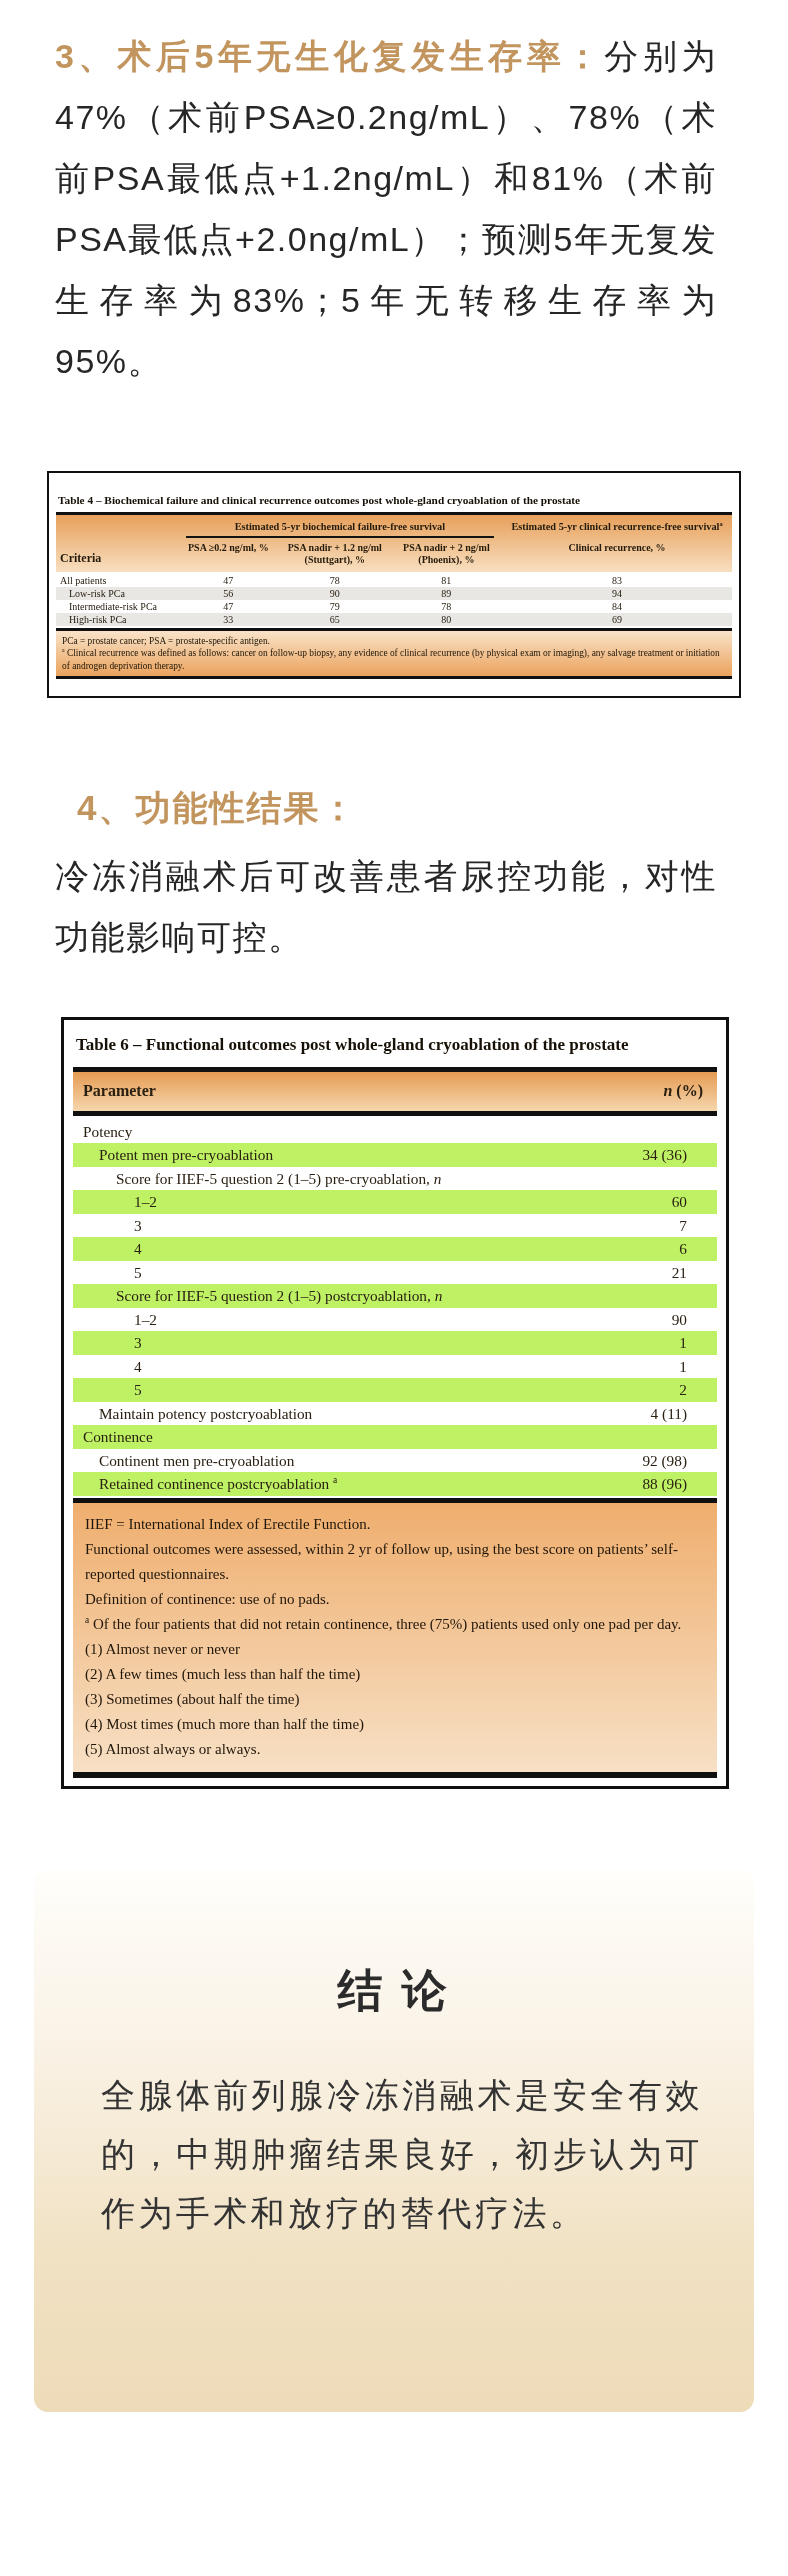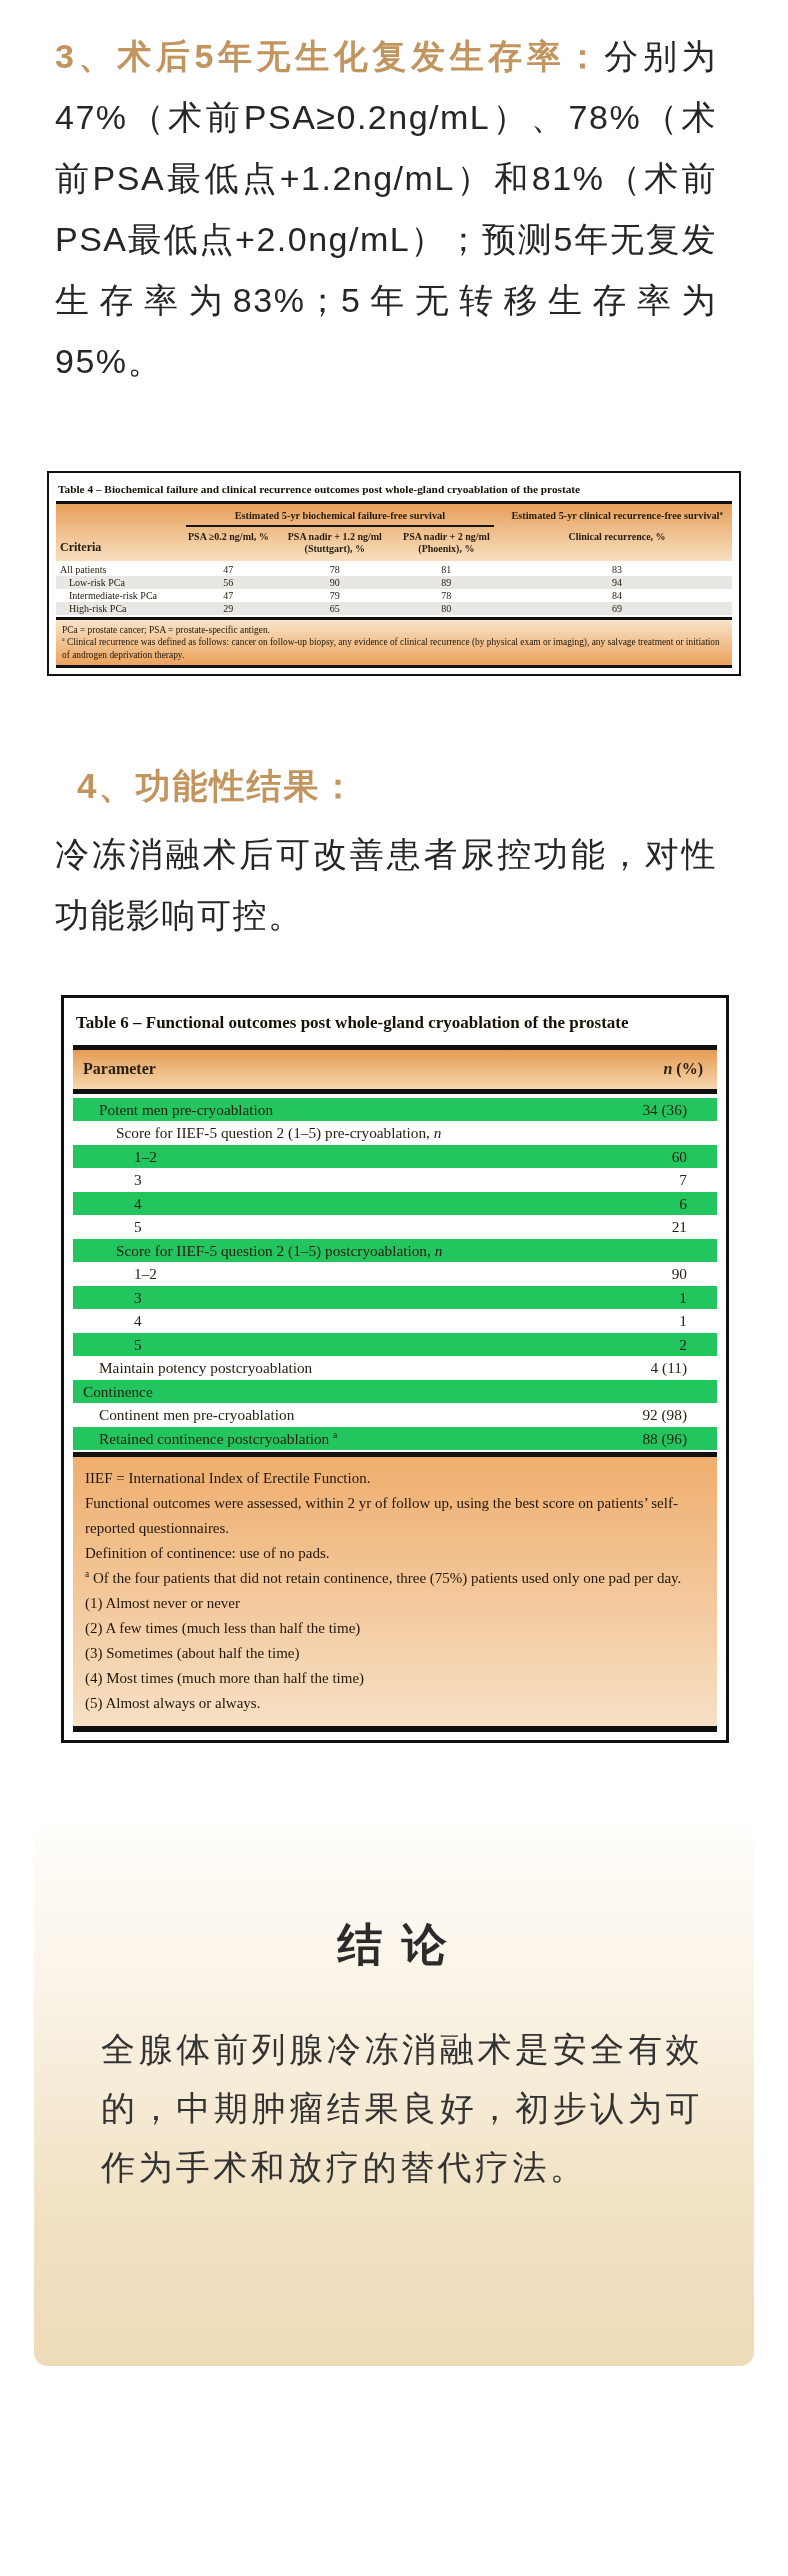--- a/index.html
+++ b/index.html
@@ -8,21 +8,21 @@
 
   
   .para{font-size:34px;line-height:61px;color:#262626;text-align:justify;letter-spacing:1.5px;}
   .p1{margin:0 55px;padding-top:26px;}
   .accent{color:#c2945e;font-weight:bold;}
   .sec-heading{margin:87px 77px 0;font-size:35px;line-height:45px;color:#c2945e;font-weight:bold;letter-spacing:2px;}
   .p2{margin:16px 55px 0;}
 
   
   .tbl4{margin:79px 0 0 47px;width:694px;box-sizing:border-box;border:2px solid #101010;background:#fff;
-        padding:6px 7px;font-family:"Liberation Serif",serif;color:#241b0c;}
+        padding:17px 7px;font-family:"Liberation Serif",serif;color:#241b0c;}
   .tbl4-title{font-size:11.3px;font-weight:bold;line-height:14px;padding:3px 2px 5px;color:#161006;}
   .t4grid{display:grid;grid-template-columns:18% 15% 16.5% 16.5% 34%;}
   .tbl4-head{background:linear-gradient(180deg,#e7a05b 0%,#f8dfc0 100%);border-top:3px solid #101010;padding-top:5px;}
   .t4-group-bio{grid-column:2/5;grid-row:1;text-align:center;font-weight:bold;font-size:10.3px;line-height:13px;
                 border-bottom:2px solid #141414;padding-bottom:3px;margin:0 8px;}
   .t4-group-clin{grid-column:5;grid-row:1;text-align:center;font-weight:bold;font-size:10.3px;line-height:13px;}
   .t4-crit{grid-column:1;grid-row:2;align-self:end;font-weight:bold;font-size:12px;padding:0 0 6px 4px;}
   .t4-sub{grid-row:2;font-size:10px;font-weight:bold;text-align:center;line-height:12px;padding:4px 2px 6px;}
   .t4-rows{padding-top:2px;}
   .t4-row{font-size:10px;line-height:13px;}
@@ -39,21 +39,21 @@
   
   .tbl6{margin:49px 0 0 61px;width:668px;box-sizing:border-box;border:3px solid #101010;background:#fff;
         padding:8px 9px;font-family:"Liberation Serif",serif;color:#2a2012;}
   .tbl6-title{font-size:17px;font-weight:bold;line-height:24px;padding:5px 3px 10px;color:#171007;}
   .tbl6-head{border-top:5px solid #101010;border-bottom:5px solid #101010;
              background:linear-gradient(180deg,#e59b53 0%,#f6d7ae 100%);
              display:flex;justify-content:space-between;align-items:center;height:39px;
              font-weight:bold;font-size:16px;padding:0 14px 0 10px;}
   .t6-rows{padding-top:4px;}
   .t6-row{display:flex;justify-content:space-between;align-items:center;height:23.5px;font-size:15.3px;}
-  .t6-row.shaded{background:#22c55e;}
+  .t6-row.shaded{background:#bef264;}
   .t6-lab{white-space:nowrap;}
   .t6-val{padding-right:30px;}
   .tbl6-foot{margin-top:2px;border-top:5px solid #101010;border-bottom:6px solid #101010;
              background:linear-gradient(180deg,#efae6e 0%,#f7e0c5 100%);
              padding:9px 12px 10px;color:#20160a;}
   .tbl6-foot .fn{margin:0;font-size:15px;line-height:25px;}
 
   
   .conclusion{margin:81px 34px 0 34px;width:720px;height:542px;box-sizing:border-box;border-radius:14px;
               background:linear-gradient(180deg,#fffefb 0%,#faf3e7 30%,#f1e2c4 70%,#eedbb8 100%);
@@ -98,21 +98,21 @@
         </div>
         <div class="t4grid t4-row ind">
           <div class="lab">Intermediate-risk PCa</div>
           <div class="t4-val">47</div>
           <div class="t4-val">79</div>
           <div class="t4-val">78</div>
           <div class="t4-val">84</div>
         </div>
         <div class="t4grid t4-row shaded ind">
           <div class="lab">High-risk PCa</div>
-          <div class="t4-val">29</div>
+          <div class="t4-val">33</div>
           <div class="t4-val">65</div>
           <div class="t4-val">80</div>
           <div class="t4-val">69</div>
         </div>
       </div>
     <div class="tbl4-foot">
         <div class="t4-fn">PCa = prostate cancer; PSA = prostate-specific antigen.</div>
         <div class="t4-fn"><sup>a</sup> Clinical recurrence was defined as follows: cancer on follow-up biopsy, any evidence of clinical recurrence (by physical exam or imaging), any salvage treatment or initiation of androgen deprivation therapy.</div>
       </div>
   </div>
@@ -120,20 +120,24 @@
   <div class="sec-heading">4、功能性结果：</div>
   <p class="para p2">冷冻消融术后可改善患者尿控功能，对性功能影响可控。</p>
 
   <div class="tbl6">
     <div class="tbl6-title">Table 6 – Functional outcomes post whole-gland cryoablation of the prostate</div>
     <div class="tbl6-head">
       <span>Parameter</span>
       <span><i>n</i><span> (%)</span></span>
     </div>
     <div class="t6-rows">
+        <div class="t6-row">
+          <div class="t6-lab" style="padding-left: 10px;">Potency</div>
+          <div class="t6-val"></div>
+        </div>
         <div class="t6-row shaded">
           <div class="t6-lab" style="padding-left: 26px;">Potent men pre-cryoablation</div>
           <div class="t6-val">34 (36)</div>
         </div>
         <div class="t6-row">
           <div class="t6-lab" style="padding-left: 43px;">Score for IIEF-5 question 2 (1–5) pre-cryoablation, <i>n</i></div>
           <div class="t6-val"></div>
         </div>
         <div class="t6-row shaded">
           <div class="t6-lab" style="padding-left: 61px;">1–2</div>

